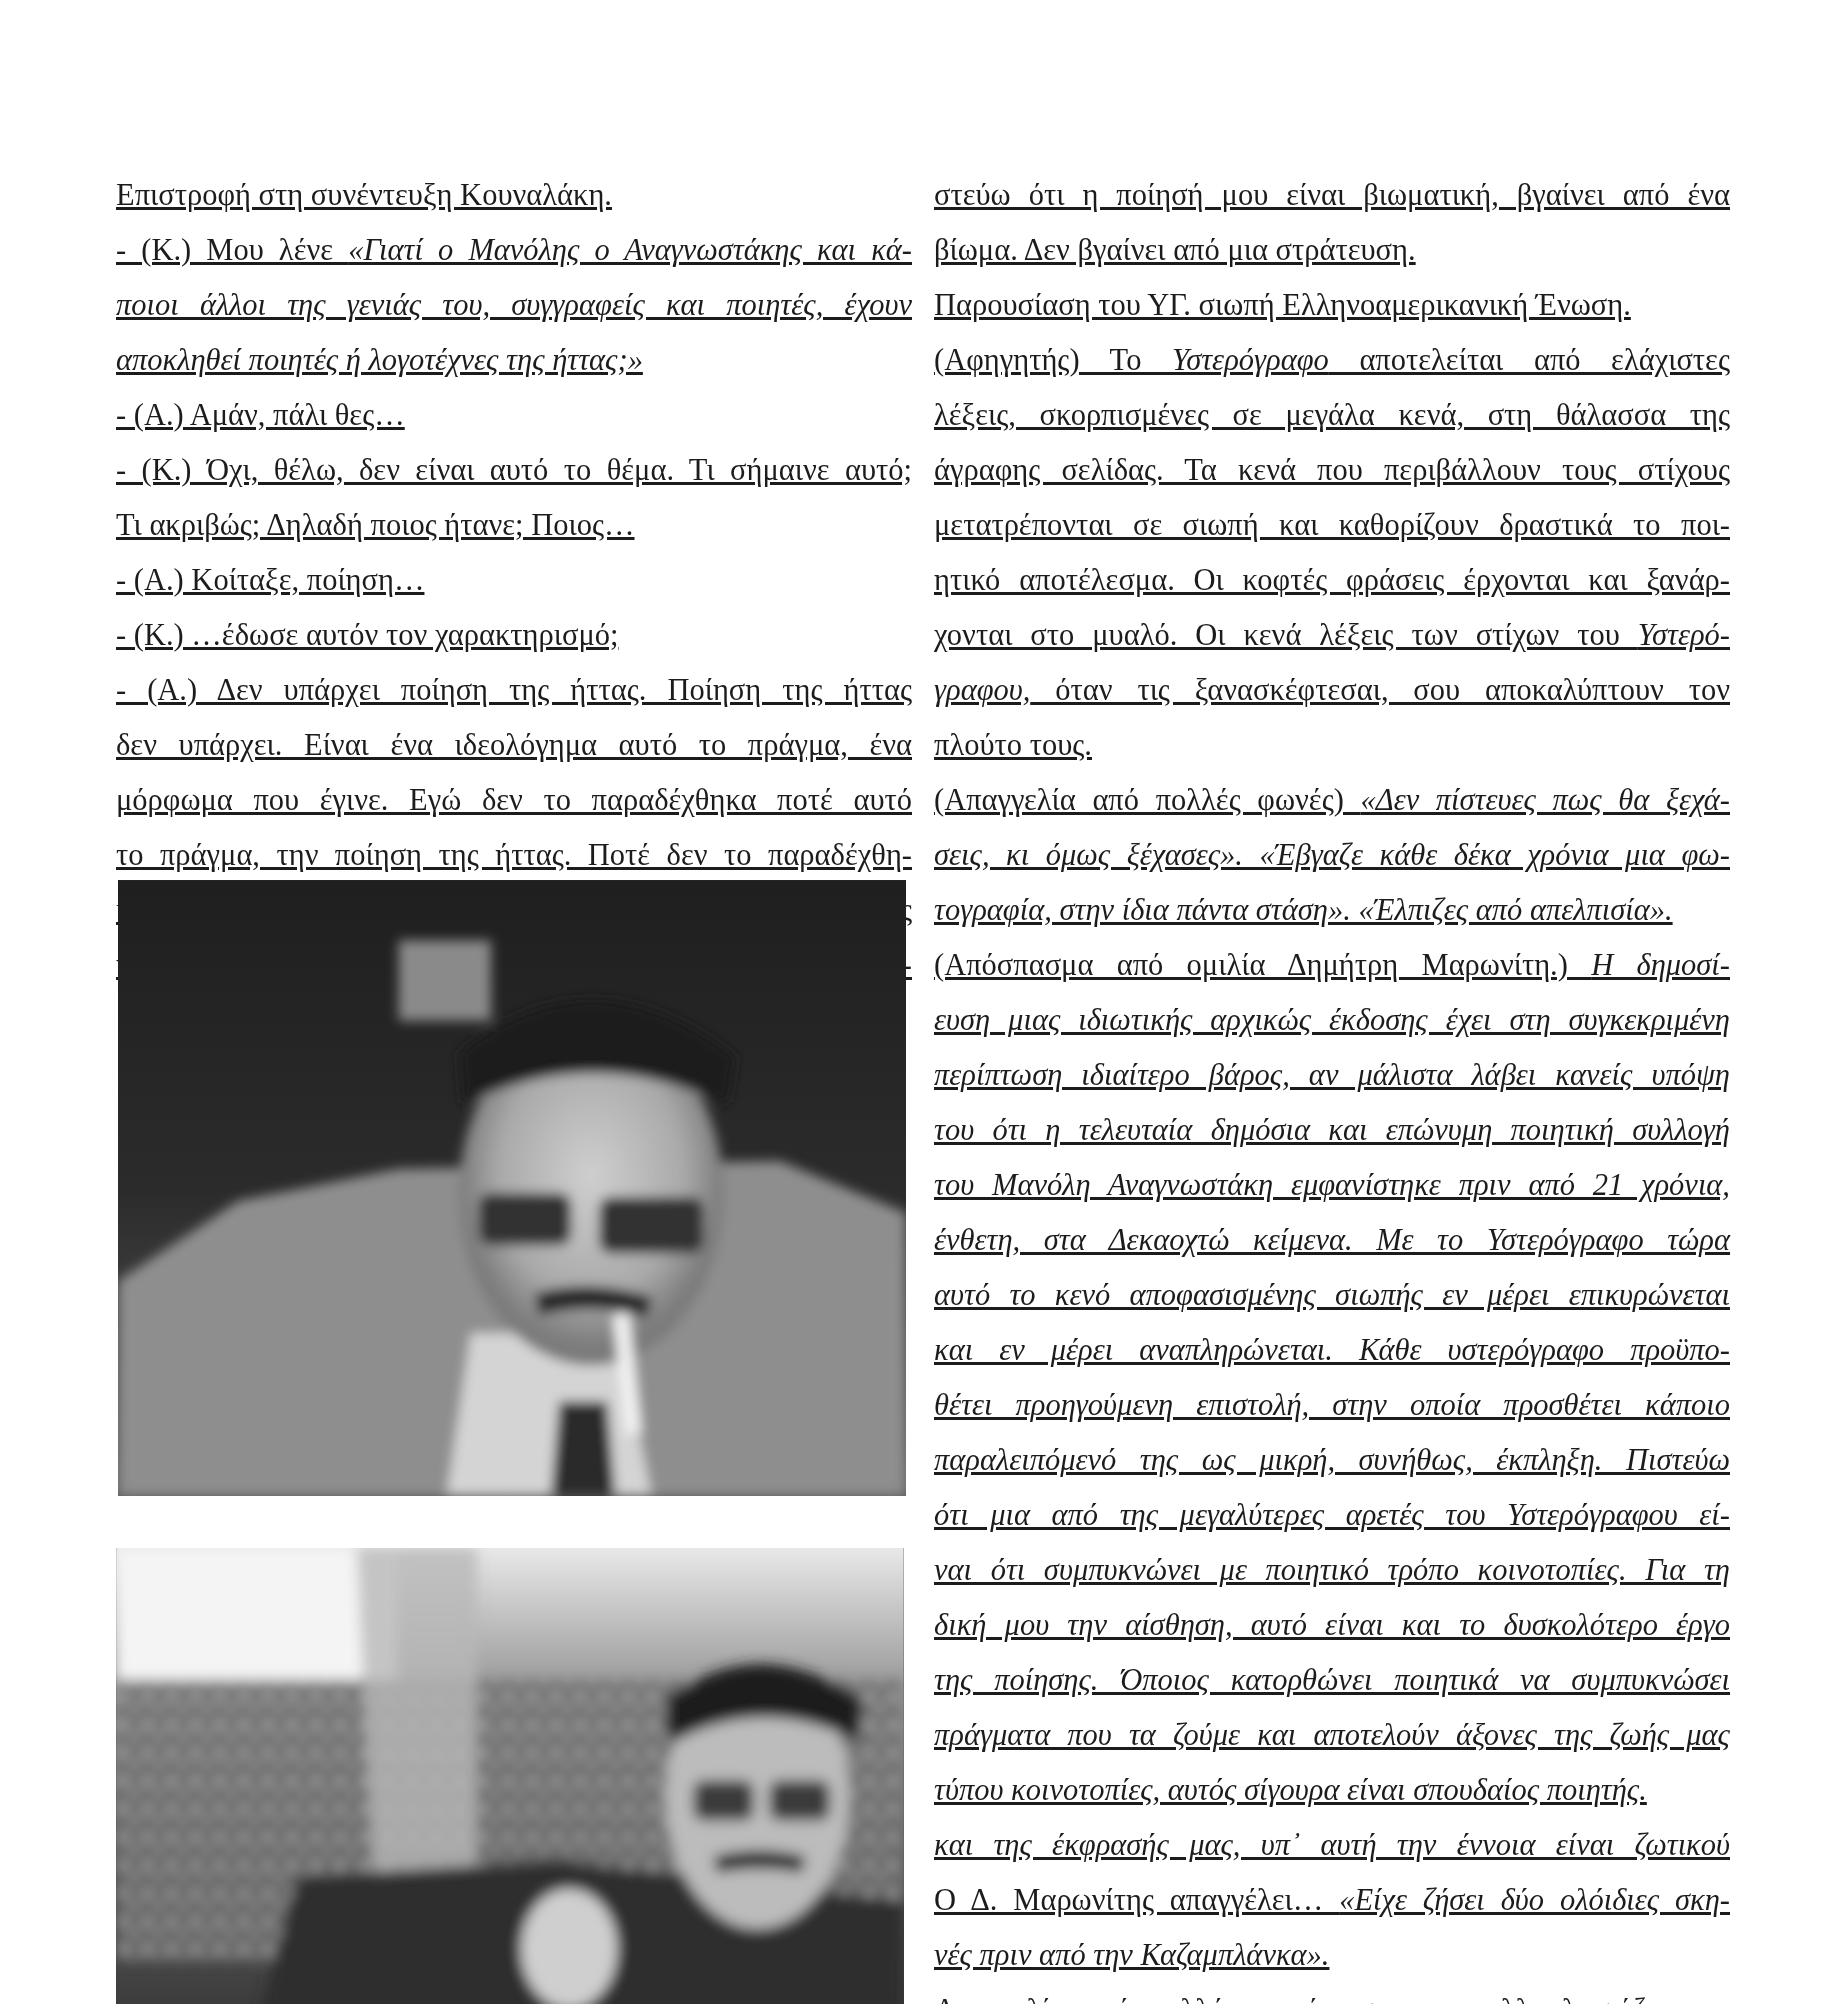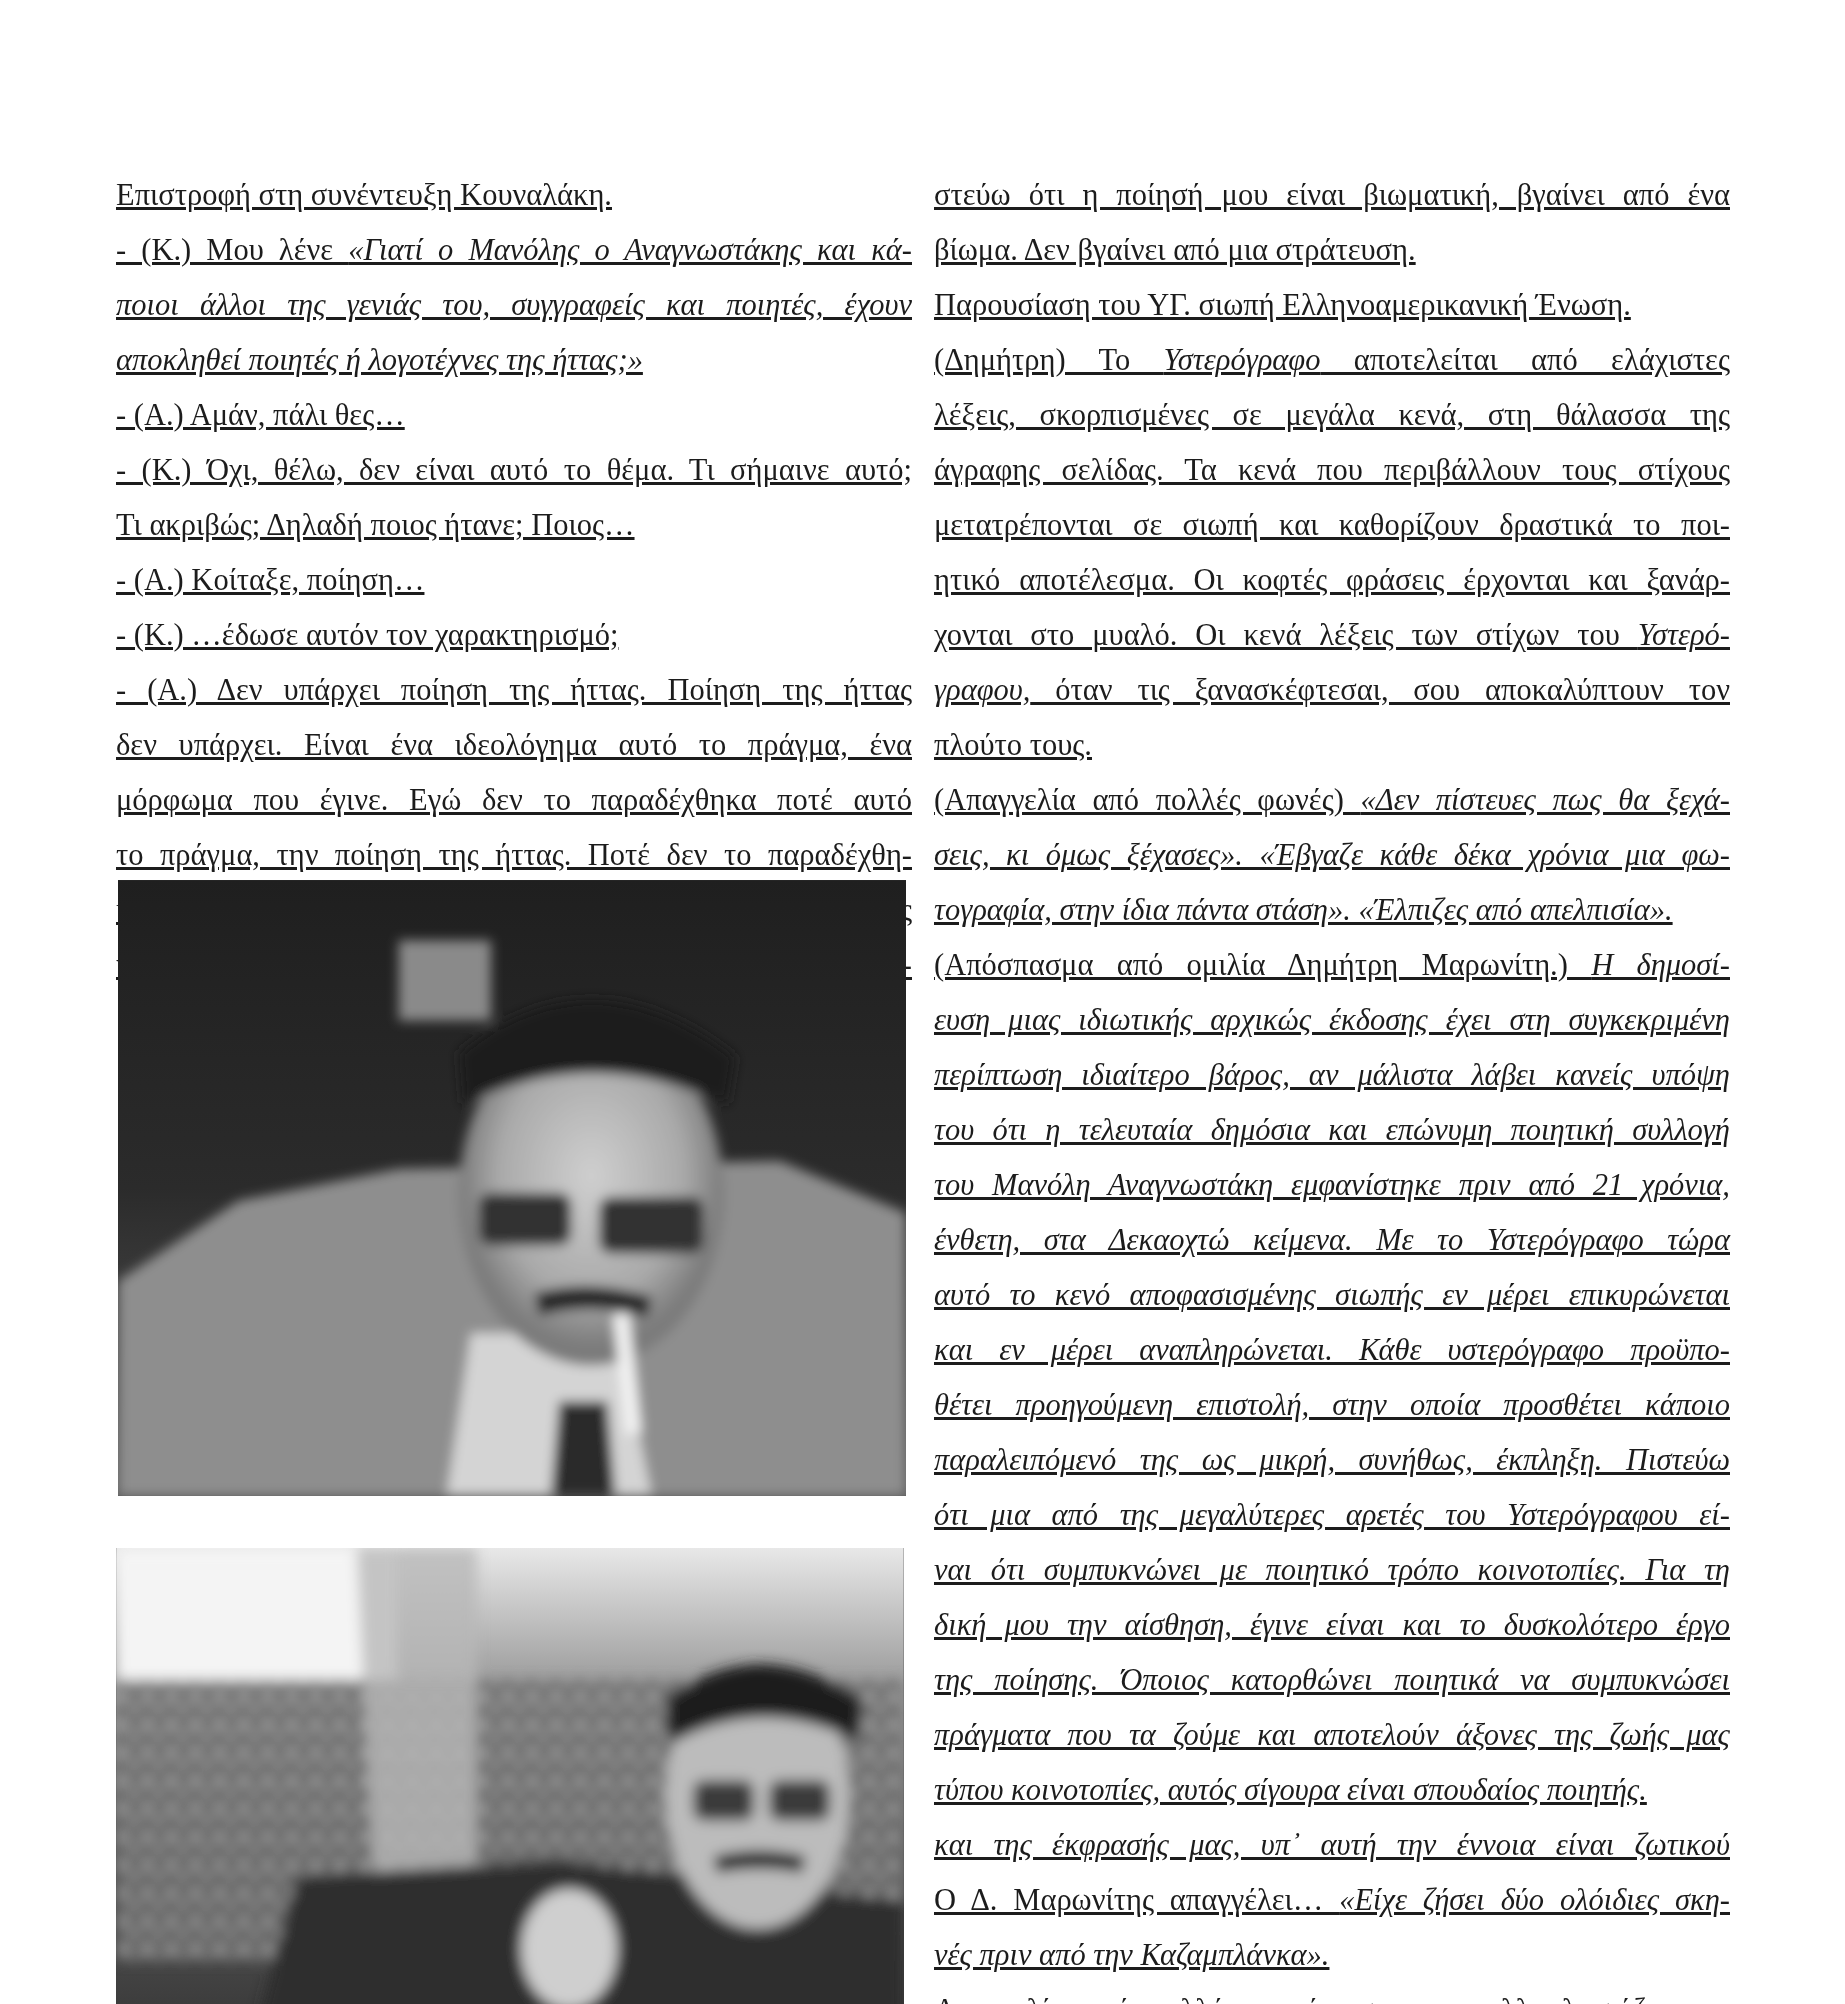--- a/index.html
+++ b/index.html
@@ -102,21 +102,21 @@
       <path d="M1490 770 Q1600 740 1720 770 L1710 810 Q1600 790 1500 810 Z" fill="#262626"></path>
       <ellipse cx="1130" cy="1000" rx="120" ry="150" fill="#cfcfcf"></ellipse>
     </g>
   </svg>
 </div>
 
 <div id="col-right" class="col">
     <span class="line"><span>στεύω ότι η ποίησή μου είναι βιωματική, βγαίνει από ένα</span></span>
     <span class="line last"><span>βίωμα. Δεν βγαίνει από μια στράτευση.</span></span>
     <span class="line last"><span>Παρουσίαση του ΥΓ. σιωπή Ελληνοαμερικανική Ένωση.</span></span>
-    <span class="line"><span>(Δημήτρη) Το </span><span class="it">Υστερόγραφο</span><span> αποτελείται από ελάχιστες</span></span>
+    <span class="line"><span>(Αφηγητής) Το </span><span class="it">Υστερόγραφο</span><span> αποτελείται από ελάχιστες</span></span>
     <span class="line"><span>λέξεις, σκορπισμένες σε μεγάλα κενά, στη θάλασσα της</span></span>
     <span class="line"><span>άγραφης σελίδας. Τα κενά που περιβάλλουν τους στίχους</span></span>
     <span class="line"><span>μετατρέπονται σε σιωπή και καθορίζουν δραστικά το ποι-</span></span>
     <span class="line"><span>ητικό αποτέλεσμα. Οι κοφτές φράσεις έρχονται και ξανάρ-</span></span>
     <span class="line"><span>χονται στο μυαλό. Οι κενά λέξεις των στίχων του </span><span class="it">Υστερό-</span></span>
     <span class="line"><span class="it">γραφου,</span><span> όταν τις ξανασκέφτεσαι, σου αποκαλύπτουν τον</span></span>
     <span class="line last"><span>πλούτο τους.</span></span>
     <span class="line"><span> (Απαγγελία από πολλές φωνές) </span><span class="it">«Δεν πίστευες πως θα ξεχά-</span></span>
     <span class="line"><span class="it">σεις, κι όμως ξέχασες». «Έβγαζε κάθε δέκα χρόνια μια φω-</span></span>
     <span class="line last"><span class="it">τογραφία, στην ίδια πάντα στάση». «Έλπιζες από απελπισία».</span></span>
@@ -125,21 +125,21 @@
     <span class="line"><span class="it">περίπτωση ιδιαίτερο βάρος, αν μάλιστα λάβει κανείς υπόψη</span></span>
     <span class="line"><span class="it">του ότι η τελευταία δημόσια και επώνυμη ποιητική συλλογή</span></span>
     <span class="line"><span class="it">του Μανόλη Αναγνωστάκη εμφανίστηκε πριν από 21 χρόνια,</span></span>
     <span class="line"><span class="it">ένθετη, στα Δεκαοχτώ κείμενα. Με το Υστερόγραφο τώρα</span></span>
     <span class="line"><span class="it">αυτό το κενό αποφασισμένης σιωπής εν μέρει επικυρώνεται</span></span>
     <span class="line"><span class="it">και εν μέρει αναπληρώνεται. Κάθε υστερόγραφο προϋπο-</span></span>
     <span class="line"><span class="it">θέτει προηγούμενη επιστολή, στην οποία προσθέτει κάποιο</span></span>
     <span class="line"><span class="it">παραλειπόμενό της ως μικρή, συνήθως, έκπληξη. Πιστεύω</span></span>
     <span class="line"><span class="it">ότι μια από της μεγαλύτερες αρετές του Υστερόγραφου εί-</span></span>
     <span class="line"><span class="it">ναι ότι συμπυκνώνει με ποιητικό τρόπο κοινοτοπίες. Για τη</span></span>
-    <span class="line"><span class="it">δική μου την αίσθηση, έγινε είναι και το δυσκολότερο έργο</span></span>
+    <span class="line"><span class="it">δική μου την αίσθηση, αυτό είναι και το δυσκολότερο έργο</span></span>
     <span class="line"><span class="it">της ποίησης. Όποιος κατορθώνει ποιητικά να συμπυκνώσει</span></span>
     <span class="line"><span class="it">πράγματα που τα ζούμε και αποτελούν άξονες της ζωής μας</span></span>
     <span class="line last"><span class="it">τύπου κοινοτοπίες, αυτός σίγουρα είναι σπουδαίος ποιητής.</span></span>
     <span class="line"><span class="it">και της έκφρασής μας, υπ᾽ αυτή την έννοια είναι ζωτικού</span></span>
     <span class="line"><span>Ο Δ. Μαρωνίτης απαγγέλει… </span><span class="it">«Είχε ζήσει δύο ολόιδιες σκη-</span></span>
     <span class="line last"><span class="it">νές πριν από την Καζαμπλάνκα».</span></span>
     <span class="line"><span>Απαγγελία από πολλές φωνές, σαν να πολλαπλασιάζεται η</span></span>
   </div>
 
 

